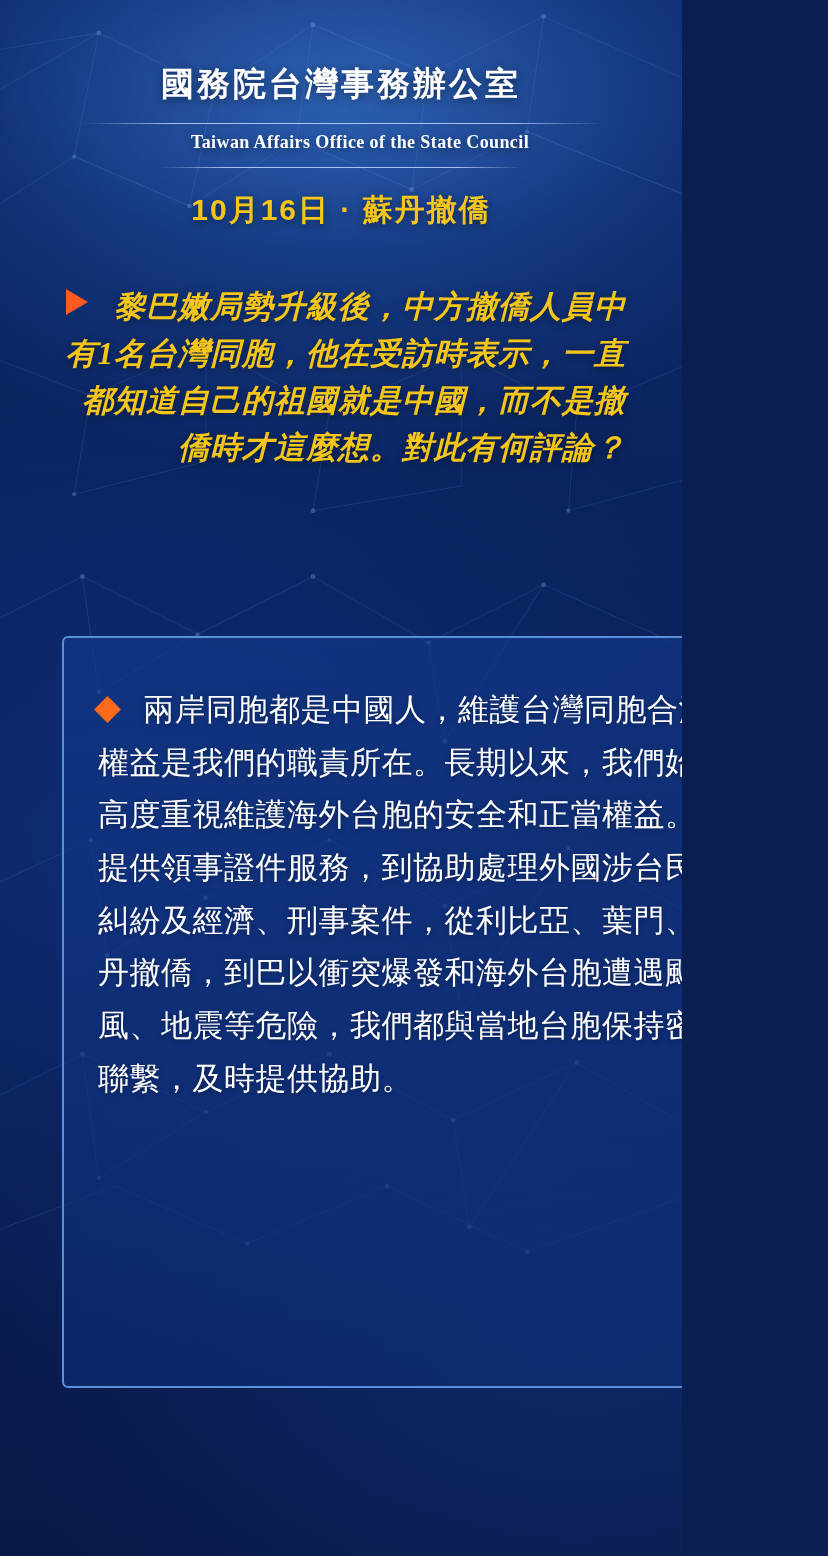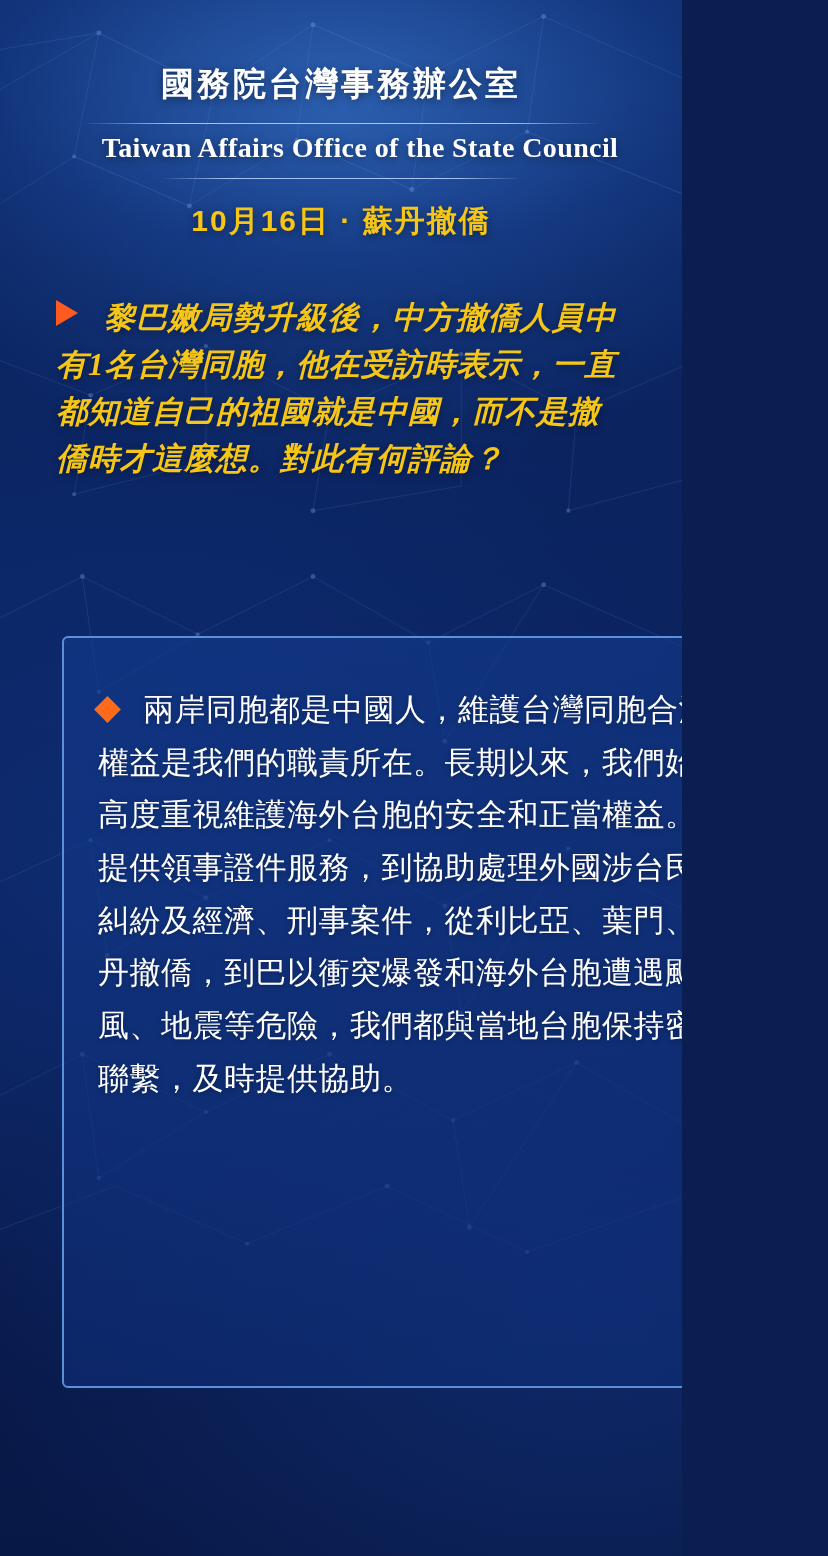--- a/index.html
+++ b/index.html
@@ -55,21 +55,21 @@
     font-weight: bold;
     color: #ffffff;
     font-size: 33px;
     letter-spacing: 3px;
     text-shadow: 0 2px 10px rgba(0,0,0,0.45);
   }
   .org-en {
     font-family: "Liberation Serif", "DejaVu Serif", serif;
     font-weight: bold;
     color: #ffffff;
-    font-size: 28px;
+    font-size: 18px;
     letter-spacing: 0.4px;
     margin-top: 8px;
     text-shadow: 0 2px 8px rgba(0,0,0,0.4);
     margin-left: 38px;
   }
   .rule {
     width: 520px;
     height: 1px;
     margin: 16px auto 0;
     background: linear-gradient(90deg, rgba(255,255,255,0) 0%, rgba(190,215,255,0.85) 18%, rgba(190,215,255,0.85) 82%, rgba(255,255,255,0) 100%);
@@ -85,20 +85,21 @@
     font-size: 30px;
     color: #f5c518;
     letter-spacing: 2px;
     text-shadow: 0 2px 8px rgba(0,0,0,0.45);
   }
 
   
   .question-block {
     position: relative;
     margin: 52px 56px 0 56px;
+    text-align: right;
   }
   .q-text {
     color: #f5c518;
     font-family: "Liberation Serif", "DejaVu Serif", serif;
     font-weight: bold;
     font-style: italic;
     font-size: 31px;
     line-height: 1.52;
     letter-spacing: 1px;
     text-shadow: 0 2px 8px rgba(0,0,0,0.4);

